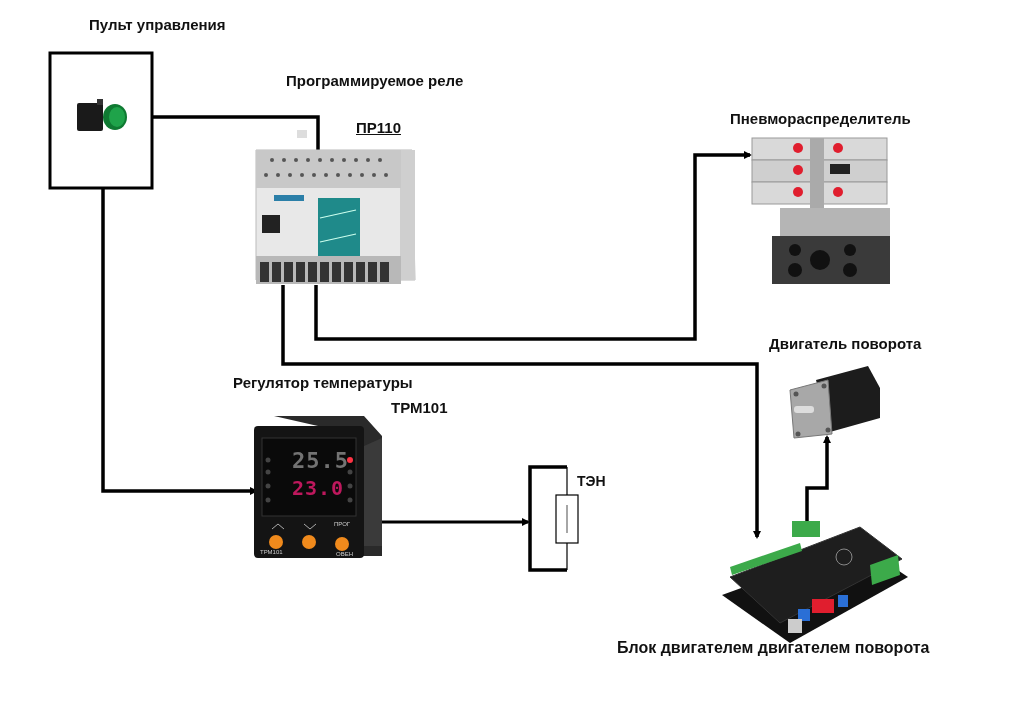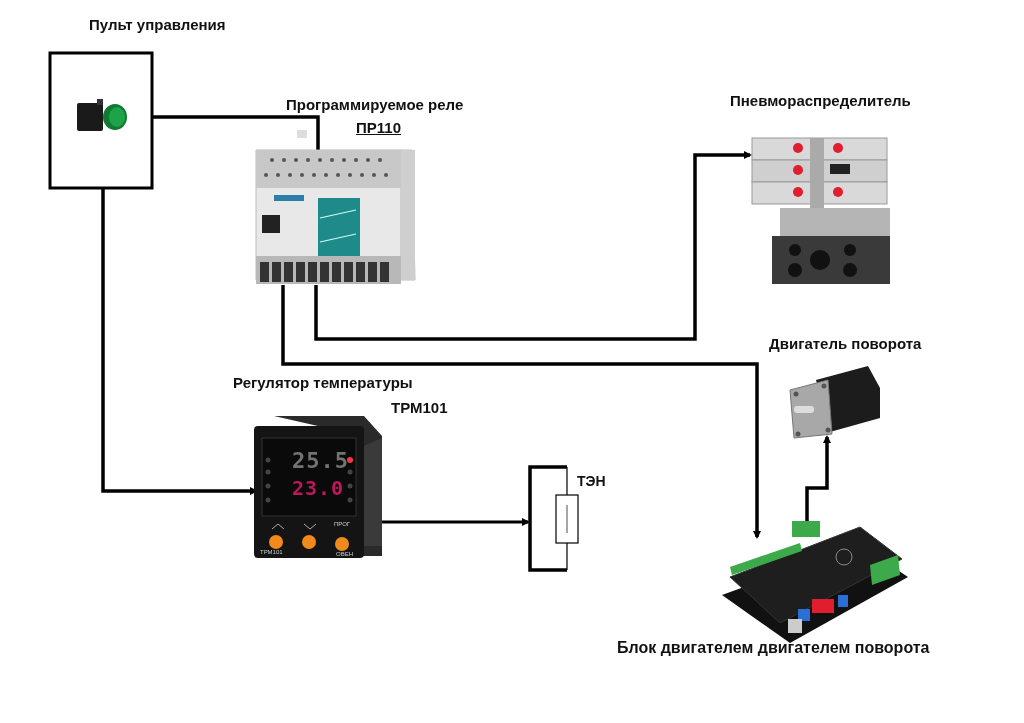--- a/index.html
+++ b/index.html
@@ -5,23 +5,23 @@
   html, body { margin:0; padding:0; background:#ffffff; }
   body { width:1024px; height:723px; position:relative; overflow:hidden; font-family:"Liberation Sans", sans-serif; }
   .label { position:absolute; font-weight:bold; font-size:15px; color:#111; white-space:nowrap; }
   svg#wires { position:absolute; left:0; top:0; }
   .dev { position:absolute; }
 </style>
 </head>
 <body>
 
 <div class="label" style="left:45px;top:16px;margin-left:44px;">Пульт управления</div>
-<div class="label" style="left:286px;top:96px;">Программируемое реле</div>
+<div class="label" style="left:286px;top:72px;">Программируемое реле</div>
 <div class="label" style="left:356px;top:119px;text-decoration:underline;">ПР110</div>
-<div class="label" style="left:730px;top:92px;">Пневмораспределитель</div>
+<div class="label" style="left:730px;top:110px;">Пневмораспределитель</div>
 <div class="label" style="left:233px;top:374px;">Регулятор температуры</div>
 <div class="label" style="left:391px;top:399px;">ТРМ101</div>
 <div class="label" style="left:577px;top:473px;font-size:14px;">ТЭН</div>
 <div class="label" style="left:769px;top:335px;text-align:center;">Двигатель поворота</div>
 <div class="label" style="left:617px;top:639px;font-size:16px;">Блок двигателем двигателем поворота</div>
 
 <svg id="wires" width="1024" height="723">
   <defs>
     <marker id="arr" markerWidth="8" markerHeight="8" refX="6" refY="4" orient="auto" markerUnits="userSpaceOnUse" viewBox="0 0 8 8">
       <path d="M0,0 L8,4 L0,8 z" fill="#000"></path>

